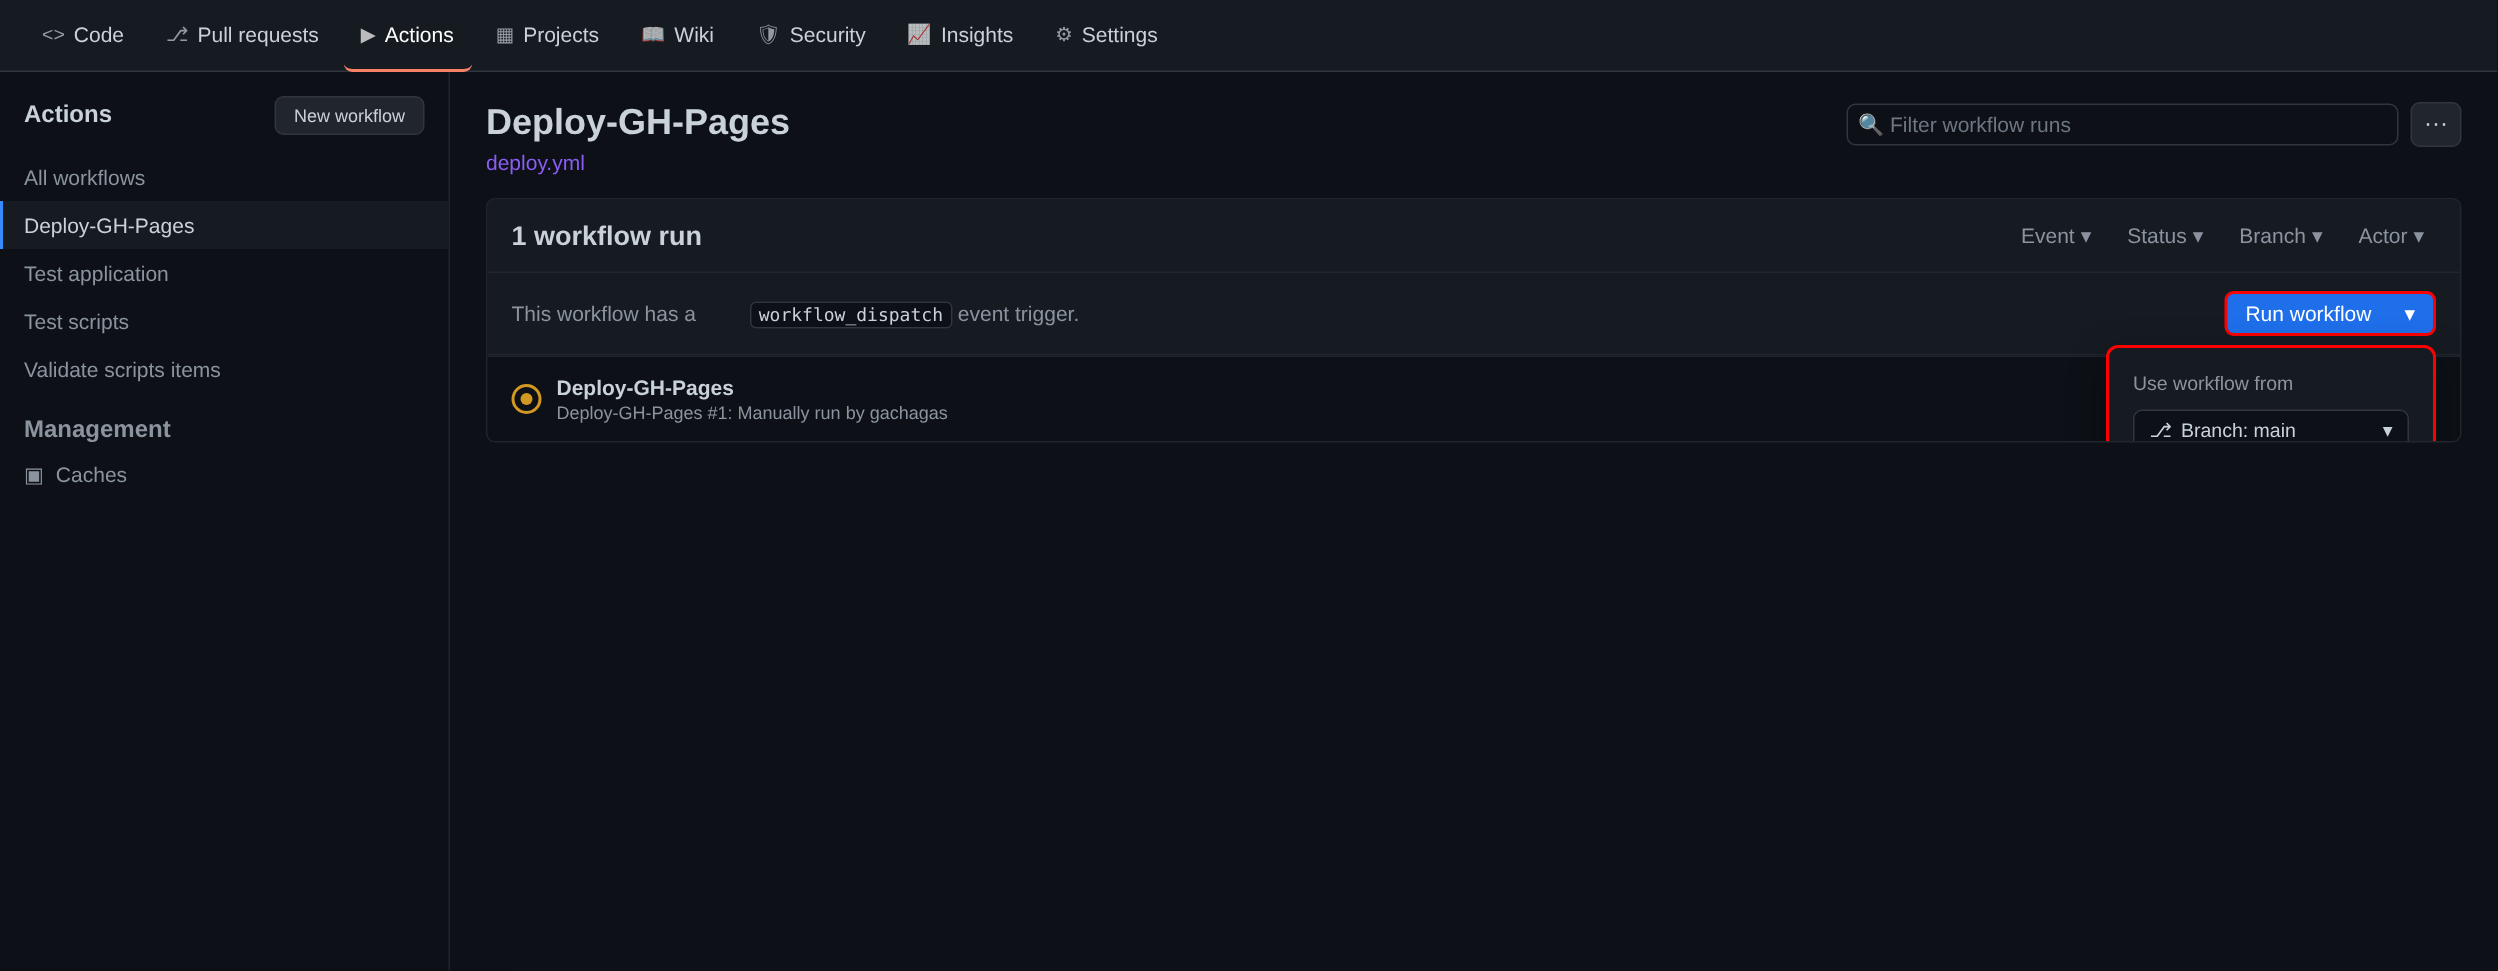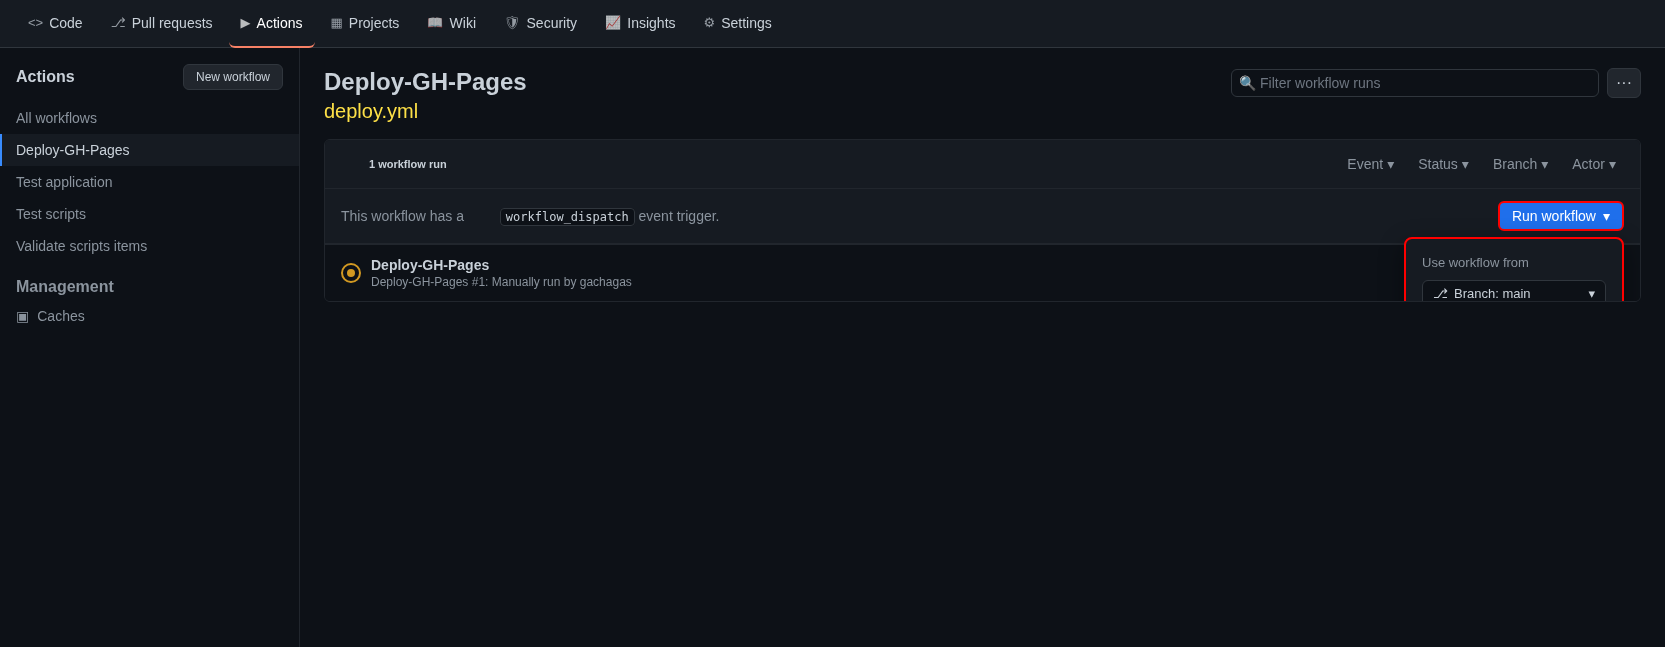--- a/index.html
+++ b/index.html
@@ -122,22 +122,22 @@
       justify-content: space-between;
       margin-bottom: 16px;
     }
     .workflow-title {
       font-size: 24px;
       font-weight: 600;
       color: #c9d1d9;
       margin-bottom: 4px;
     }
     .workflow-filename {
-      color: #fde047;
-      font-size: 20px;
+      color: #8b5cf6;
+      font-size: 14px;
       cursor: pointer;
     }
     .header-right {
       display: flex;
       align-items: center;
       gap: 8px;
     }
     .filter-input-wrapper {
       position: relative;
       display: flex;
@@ -177,24 +177,23 @@
     }
     .runs-header {
       display: flex;
       align-items: center;
       justify-content: space-between;
       padding: 12px 16px;
       background-color: #161b22;
       border-bottom: 1px solid #21262d;
     }
     .runs-count {
-      font-size: 11px;
+      font-size: 18px;
       color: #c9d1d9;
       font-weight: 600;
-      margin-left: 28px;
     }
     .runs-filters {
       display: flex;
       gap: 8px;
     }
     .filter-btn {
       background: none;
       border: none;
       color: #8b949e;
       font-size: 14px;
@@ -232,21 +231,21 @@
     .run-workflow-btn {
       background-color: #1f6feb;
       color: #ffffff;
       border: 1px solid #388bfd;
       border-radius: 6px;
       padding: 5px 12px;
       font-size: 14px;
       cursor: pointer;
       display: flex;
       align-items: flex-start;
-      gap: 7px;
+      gap: 22px;
     }
     .run-workflow-btn.highlighted {
       border: 2px solid #ff0000;
     }
 
     
     .run-popup-container {
       position: relative;
       display: inline-block;
     }

